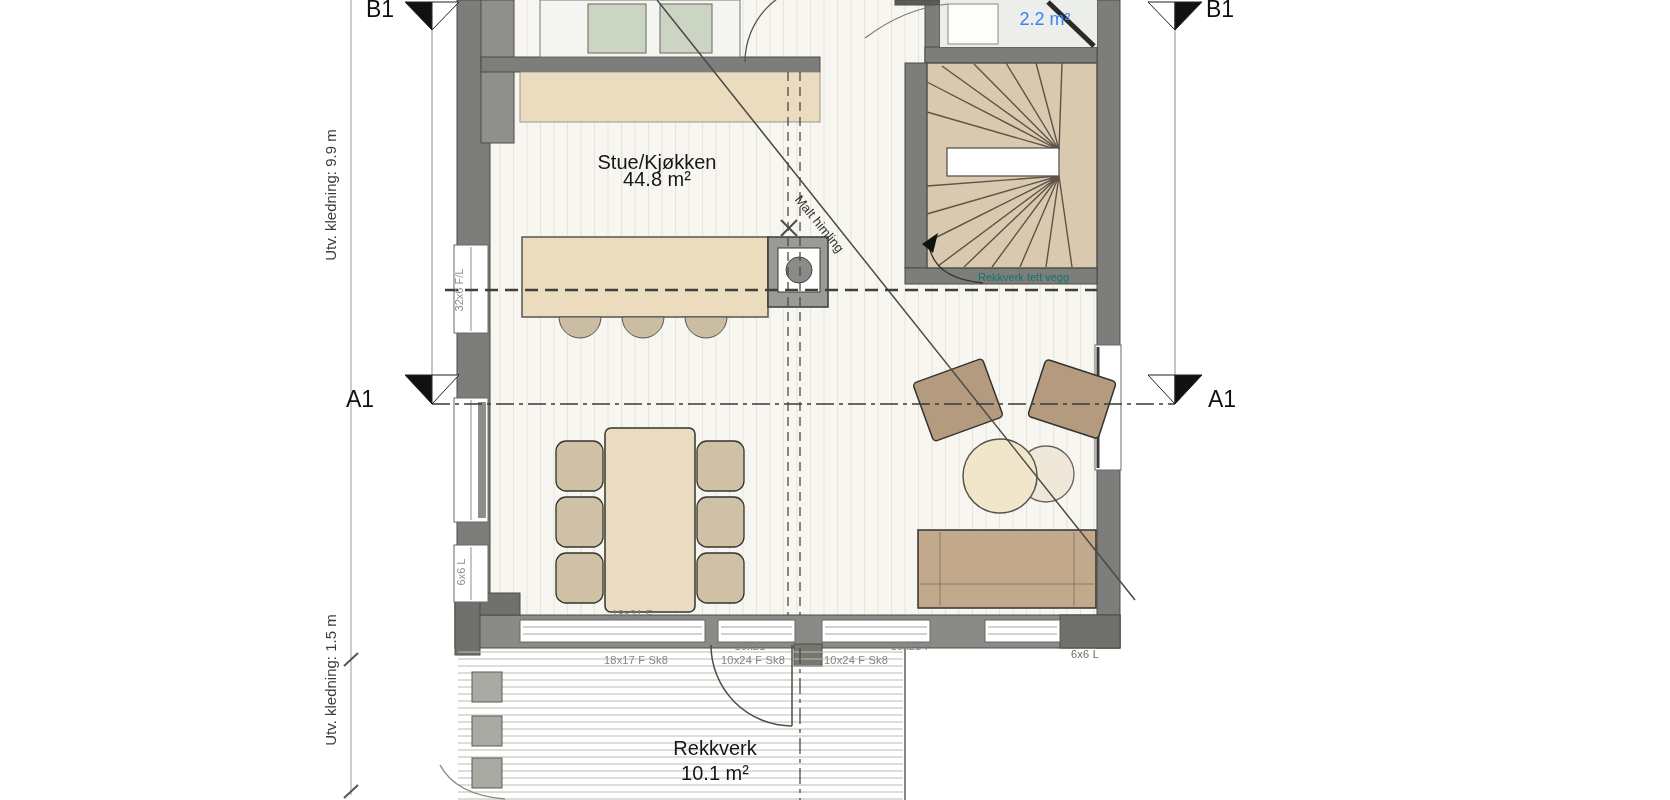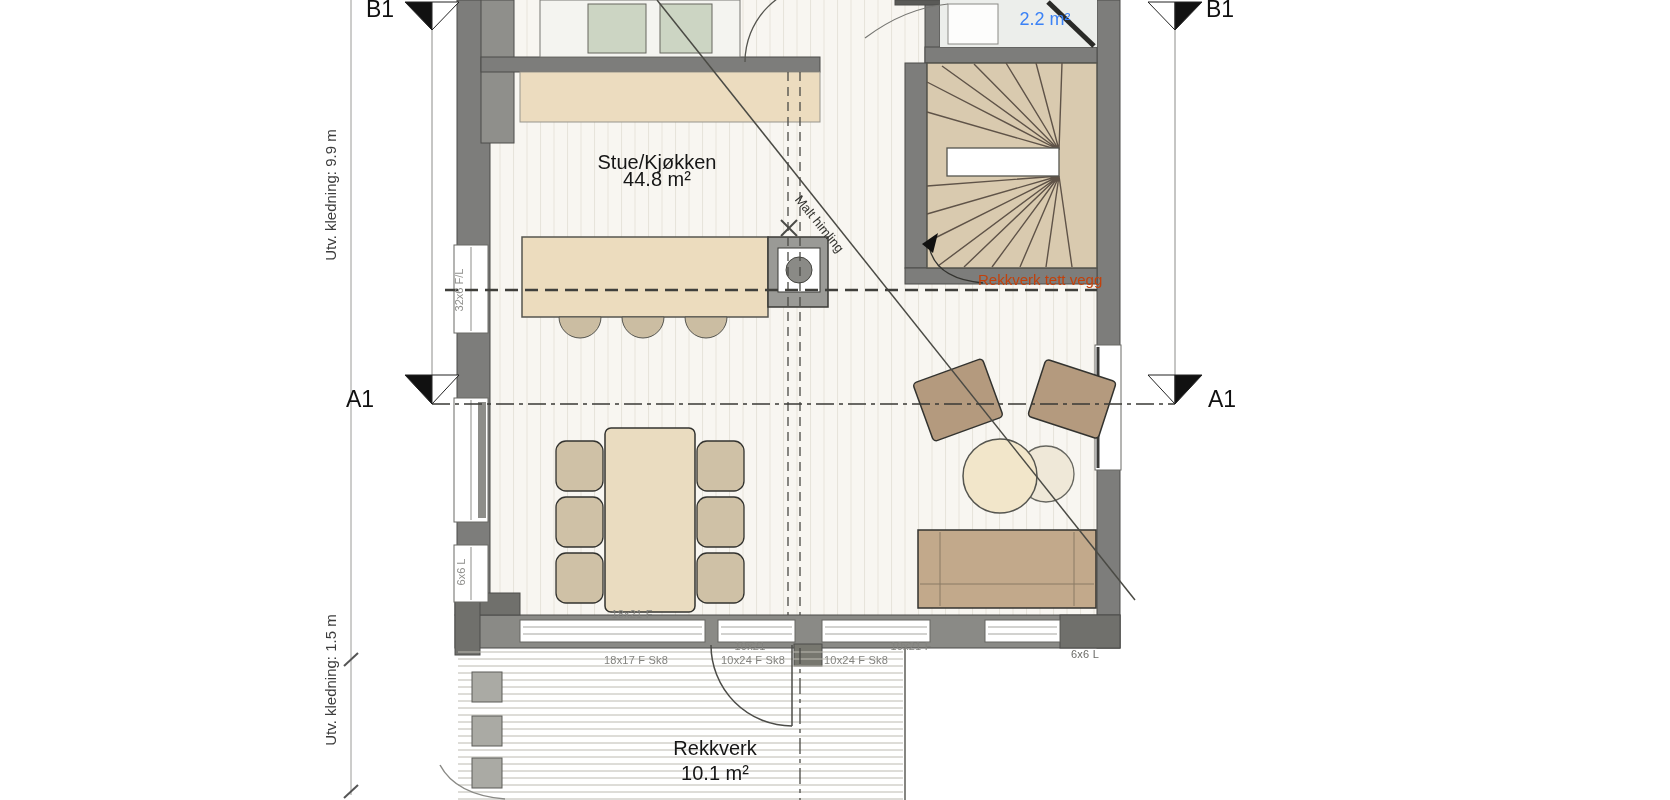--- a/index.html
+++ b/index.html
@@ -7,21 +7,21 @@
           font-family:"Liberation Sans",sans-serif;}
   #plan-svg{position:absolute;left:0;top:0;}
   .lbl{position:absolute;white-space:nowrap;color:#1d1d1d;line-height:1.15;}
   .center{transform:translate(-50%,0);}
   .rot-ccw{transform:translate(-50%,-50%) rotate(-90deg);}
   .room-lbl{font-size:20px;text-align:center;color:#161616;}
   .marker-lbl{font-size:23px;color:#111;}
   .dim-lbl{font-size:15px;color:#3c3c3c;}
   .spec-lbl{font-size:11px;color:#8f8f8c;}
   .win-lbl{font-size:11px;color:#83837f;letter-spacing:0.2px;}
-  .note-lbl{font-size:15px;color:#c2410c;}
+  .note-lbl{font-size:11px;color:#0f766e;}
   .diag-lbl{font-size:13px;color:#33332f;transform-origin:left center;transform:rotate(51deg);}
 </style>
 </head>
 <body>
 
 <div id="canvas">
 
 <svg id="plan-svg" width="1670" height="800" viewBox="0 0 1670 800">
   <defs>
     <pattern id="planks" width="13.5" height="20" patternUnits="userSpaceOnUse">

